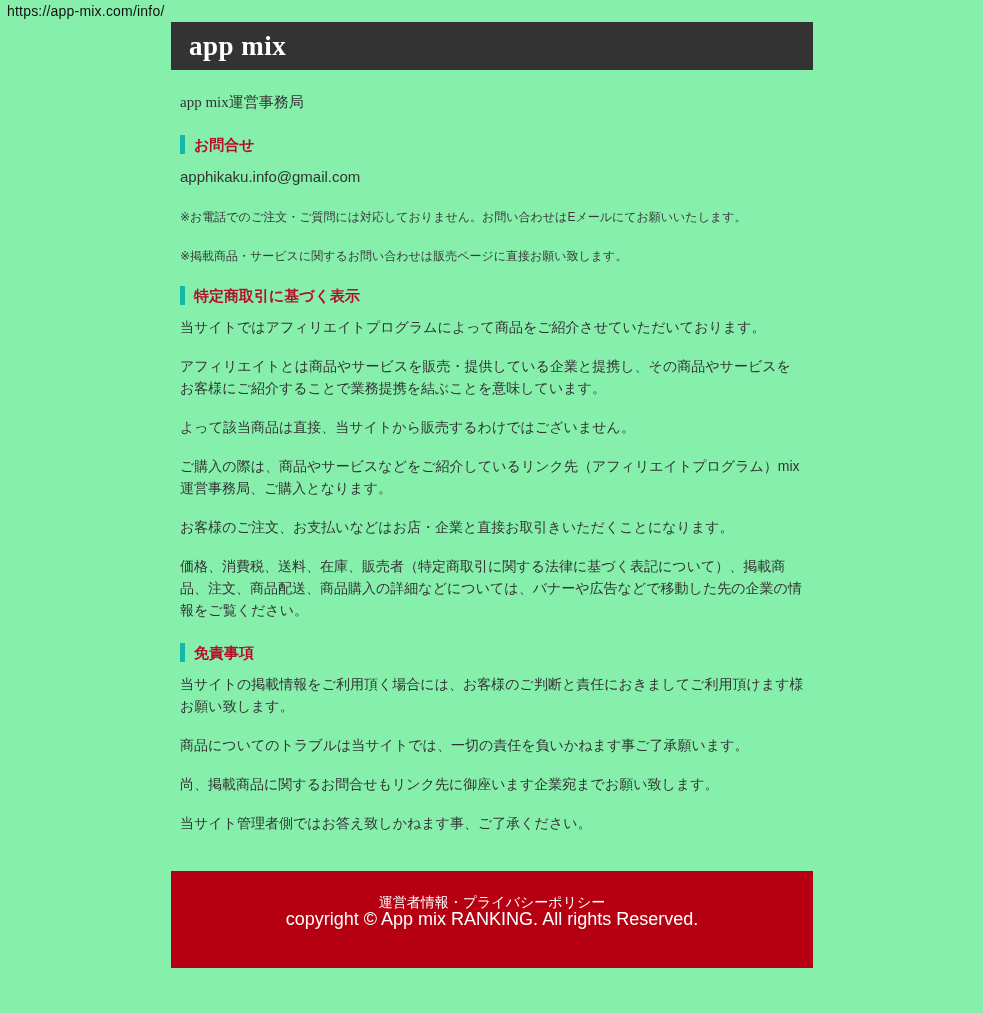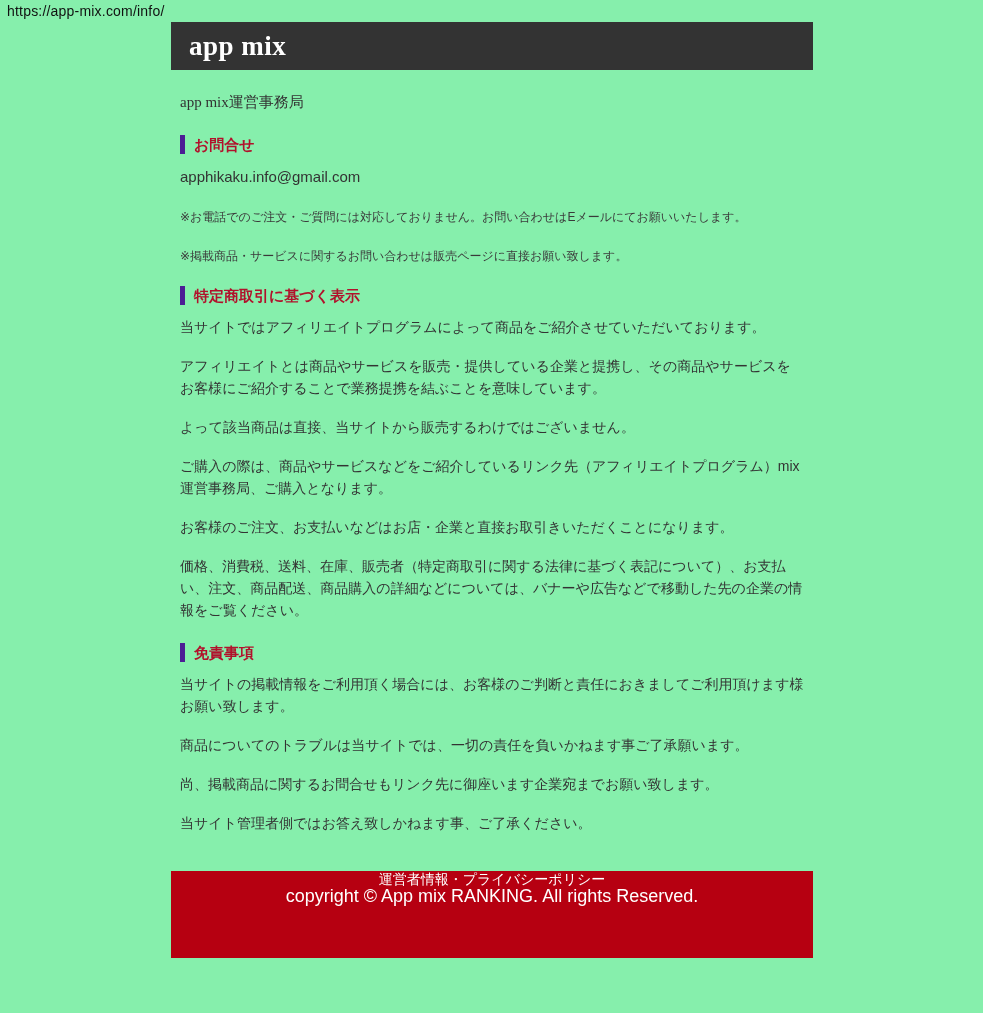--- a/index.html
+++ b/index.html
@@ -54,21 +54,21 @@
     font-size: 15px;
     line-height: 18px;
     margin: 23px 0 0;
     font-family: Liberation Serif, serif;
   }
   .section-heading {
     font-size: 15px;
     line-height: 19px;
     font-weight: bold;
     color: #b1112b;
-    border-left: 5px solid #4c1d95;
+    border-left: 5px solid #14b8a6;
     padding-left: 9px;
     margin: 24px 0 0;
   }
   .section-heading.mt-lg {
     margin-top: 22px;
   }
   .email {
     font-size: 15px;
     line-height: 18px;
     margin: 14px 0 0;
@@ -83,22 +83,23 @@
     font-size: 14px;
     line-height: 22px;
     margin: 17px 0 0;
   }
   .section-heading + .para {
     margin-top: 11px;
   }
   .site-footer {
     margin-top: 37px;
     background: #b60011;
-    height: 87px;
+    height: 97px;
     box-sizing: border-box;
+    padding-top: 23px;
     text-align: center;
     color: #ffffff;
   }
   .footer-link {
     font-size: 14px;
     line-height: 17px;
     cursor: pointer;
   }
   .footer-copy {
     font-size: 18px;
@@ -131,21 +132,21 @@
 
       <p class="note">※掲載商品・サービスに関するお問い合わせは販売ページに直接お願い致します。</p>
 
       <h2 class="section-heading mt-lg">特定商取引に基づく表示</h2>
 
       <p class="para">当サイトではアフィリエイトプログラムによって商品をご紹介させていただいております。</p>
       <p class="para">アフィリエイトとは商品やサービスを販売・提供している企業と提携し、その商品やサービスをお客様にご紹介することで業務提携を結ぶことを意味しています。</p>
       <p class="para">よって該当商品は直接、当サイトから販売するわけではございません。</p>
       <p class="para">ご購入の際は、商品やサービスなどをご紹介しているリンク先（アフィリエイトプログラム）mix運営事務局、ご購入となります。</p>
       <p class="para">お客様のご注文、お支払いなどはお店・企業と直接お取引きいただくことになります。</p>
-      <p class="para">価格、消費税、送料、在庫、販売者（特定商取引に関する法律に基づく表記について）、お支払い、注文、商品配送、商品購入の詳細などについては、バナーや広告などで移動した先の企業の情報をご覧ください。</p>
+      <p class="para">価格、消費税、送料、在庫、販売者（特定商取引に関する法律に基づく表記について）、掲載商品、注文、商品配送、商品購入の詳細などについては、バナーや広告などで移動した先の企業の情報をご覧ください。</p>
 
       <h2 class="section-heading mt-lg">免責事項</h2>
 
       <p class="para">当サイトの掲載情報をご利用頂く場合には、お客様のご判断と責任におきましてご利用頂けます様お願い致します。</p>
       <p class="para">商品についてのトラブルは当サイトでは、一切の責任を負いかねます事ご了承願います。</p>
       <p class="para">尚、掲載商品に関するお問合せもリンク先に御座います企業宛までお願い致します。</p>
       <p class="para">当サイト管理者側ではお答え致しかねます事、ご了承ください。</p>
 
     </main>
 

